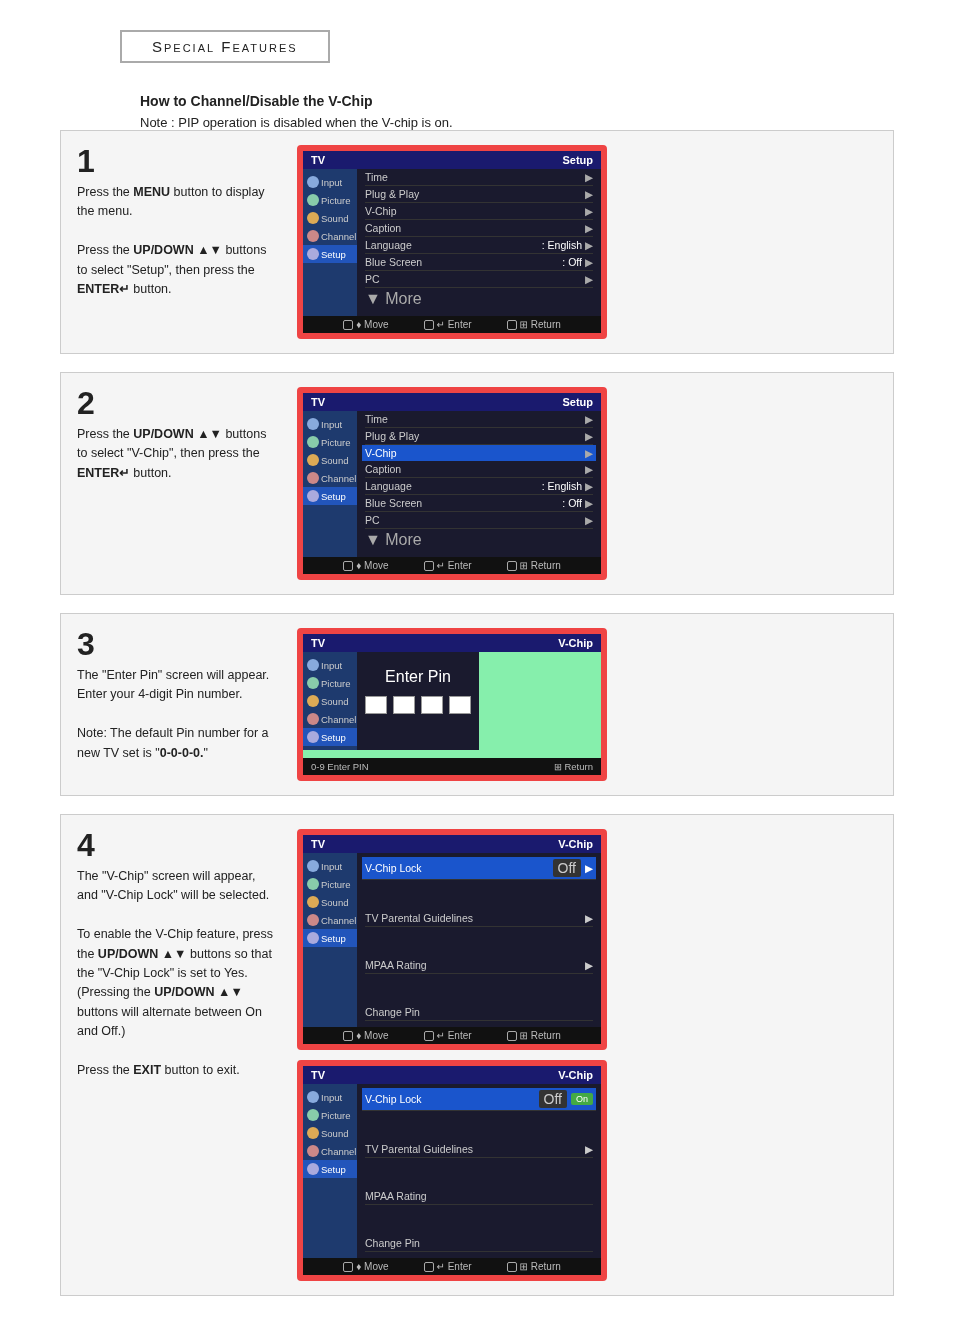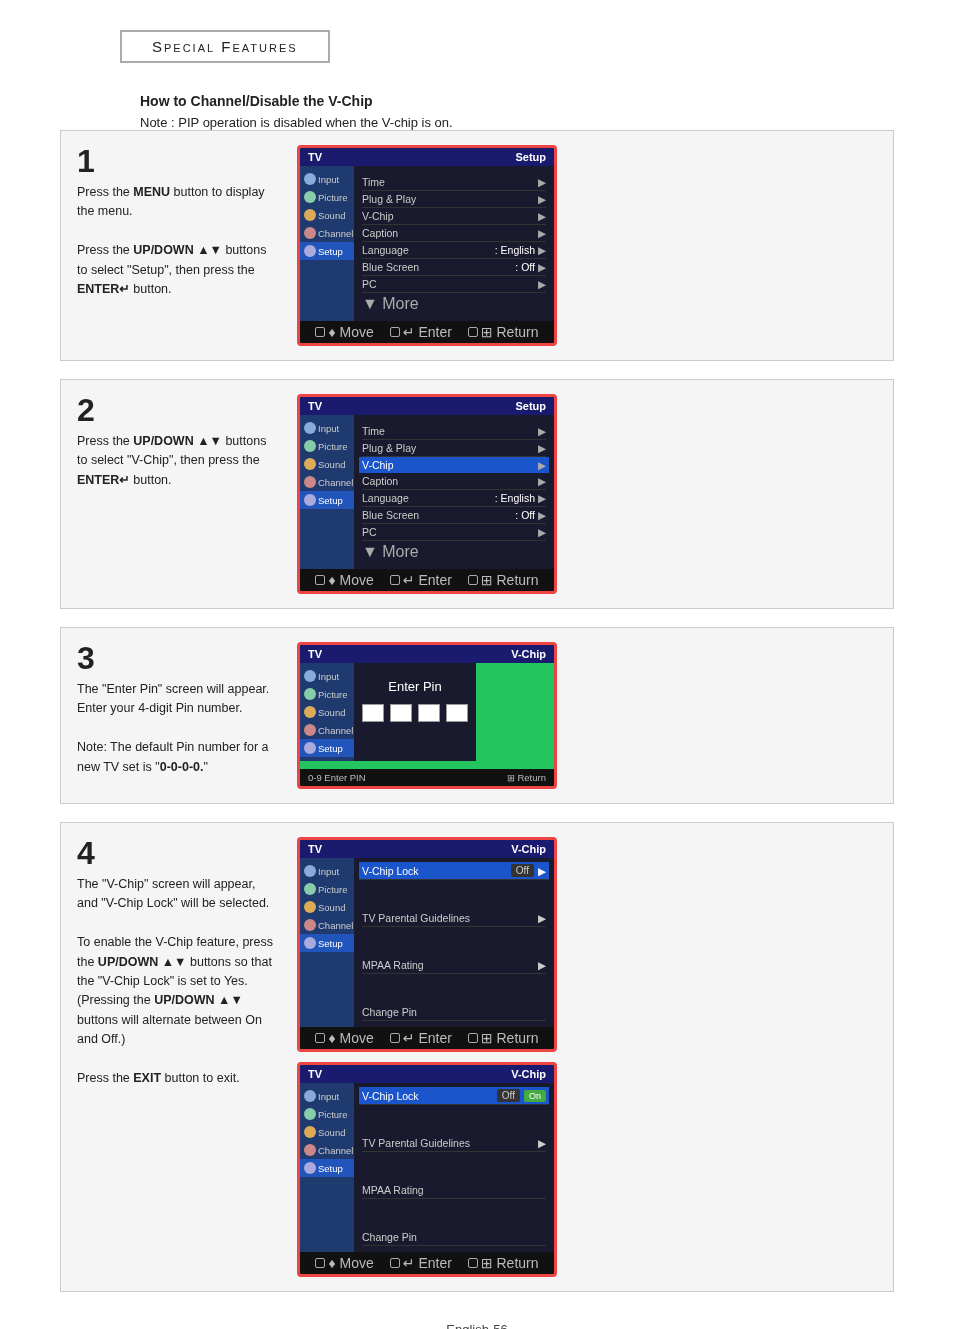--- a/index.html
+++ b/index.html
@@ -70,24 +70,24 @@
     .step-right {
       flex: 1;
       display: flex;
       flex-direction: column;
       gap: 10px;
       align-items: flex-start;
     }
 
     
     .tv-screen {
-      background: #22c55e;
-      border: 3px solid #ef4444;
+      background: #86efac;
+      border: 6px solid #ef4444;
       border-radius: 4px;
-      width: 260px;
+      width: 310px;
       font-size: 11px;
       color: #fff;
       overflow: hidden;
     }
     .tv-header {
       display: flex;
       justify-content: space-between;
       background: #1a1a6e;
       padding: 3px 8px;
       font-size: 11px;
@@ -125,21 +125,21 @@
     }
     .nav-icon.input { background: #88aadd; }
     .nav-icon.picture { background: #88ccaa; }
     .nav-icon.sound { background: #ddaa55; }
     .nav-icon.channel { background: #cc8888; }
     .nav-icon.setup { background: #aaaadd; }
 
     .tv-content {
       flex: 1;
       background: #1a1a2e;
-      padding: 8px 8px 6px 8px;
+      padding: 0 8px 6px 8px;
     }
     .tv-menu-item {
       display: flex;
       justify-content: space-between;
       padding: 2px 0;
       font-size: 10.5px;
       color: #ccc;
       border-bottom: 1px solid #333;
     }
     .tv-menu-item.highlighted {
@@ -149,44 +149,44 @@
       margin: 0 -3px;
       border-bottom: none;
     }
     .tv-menu-item .arrow { color: #aaa; }
     .tv-menu-item .value { color: #fff; }
     .tv-more { font-size: 16px; color: #aaa; padding: 2px 0; }
     .tv-footer {
       background: #111;
       display: flex;
       justify-content: center;
-      gap: 16px;
+      gap: 35px;
       padding: 3px 6px;
-      font-size: 14px;
+      font-size: 10px;
       color: #bbb;
     }
     .tv-footer span { display: flex; align-items: center; gap: 3px; }
     .footer-icon {
       width: 10px; height: 10px;
       border: 1px solid #aaa;
       border-radius: 2px;
       display: inline-block;
     }
 
     
     .tv-enter-pin {
       background: #1a1a2e;
       padding: 16px 8px 8px 8px;
       text-align: center;
       font-size: 11px;
       color: #fff;
     }
     .pin-label {
       margin-bottom: 10px;
-      font-size: 13px;
+      font-size: 16px;
     }
     .pin-boxes {
       display: flex;
       justify-content: center;
       gap: 6px;
       margin-bottom: 8px;
     }
     .pin-box {
       width: 22px;
       height: 18px;
@@ -234,21 +234,21 @@
     .on-badge {
       background: #44aa44;
       color: #fff;
       font-size: 9px;
       padding: 1px 5px;
       border-radius: 2px;
     }
     .off-badge {
       background: #333;
       color: #ccc;
-      font-size: 10px;
+      font-size: 14px;
       padding: 1px 5px;
       border-radius: 2px;
     }
 
     .page-footer {
       text-align: center;
       margin-top: 30px;
       font-size: 13px;
       color: #444;
     }

